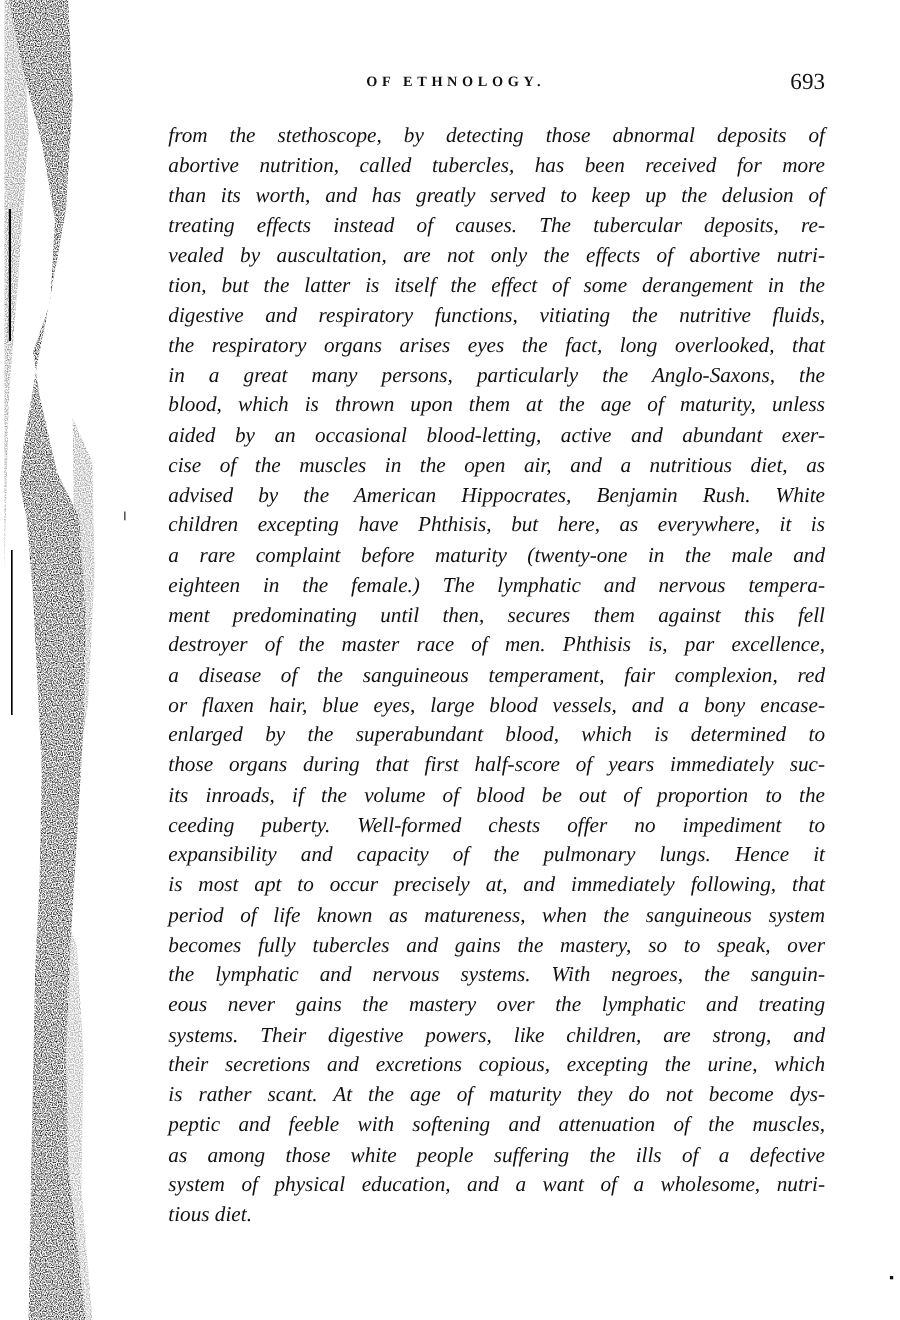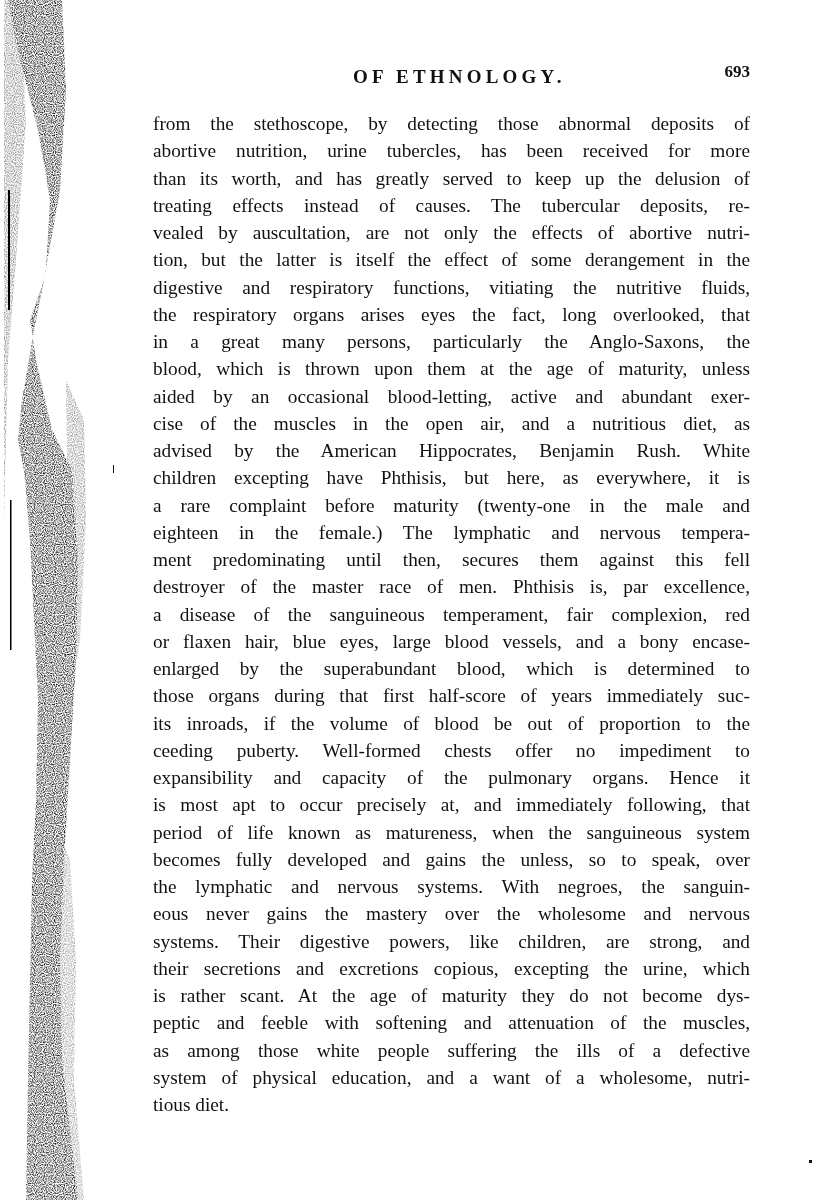--- a/index.html
+++ b/index.html
@@ -24,48 +24,49 @@
     }
     .running-head {
       position: absolute;
       top: 66px;
       left: 153px;
       width: 597px;
       height: 24px;
     }
     .running-title {
       position: absolute;
-      left: 200px;
+      left: 180px;
       top: 0;
-      font-size: 19px;
+      font-size: 13px;
       letter-spacing: 4.2px;
       font-weight: bold;
     }
     .page-number {
       position: absolute;
       right: 0;
       top: -4px;
-      font-size: 17px;
-      font-weight: bold;
+      font-size: 21px;
+      font-weight: normal;
     }
     .body-text {
       position: absolute;
       top: 110px;
       left: 153px;
       width: 597px;
     }
     .line {
       display: block;
       height: 27.25px;
       line-height: 27.25px;
       font-size: 19.3px;
       text-align: justify;
       text-align-last: justify;
       white-space: nowrap;
       overflow: visible;
+      font-style: italic;
     }
     .line.last {
       text-align-last: left;
     }
     .stray-dot {
       position: absolute;
       width: 3px;
       height: 3px;
       background: #111;
     }
@@ -91,21 +92,21 @@
   <rect x="10" y="500" width="1.5" height="150" fill="#000"></rect>
 </svg>
 
 <header class="running-head">
   <span class="running-title">OF ETHNOLOGY.</span>
   <span class="page-number">693</span>
 </header>
 
 <main class="body-text">
   <span class="line">from the stethoscope, by detecting those abnormal deposits of</span>
-  <span class="line">abortive nutrition, urine tubercles, has been received for more</span>
+  <span class="line">abortive nutrition, called tubercles, has been received for more</span>
   <span class="line">than its worth, and has greatly served to keep up the delusion of</span>
   <span class="line">treating effects instead of causes.  The tubercular deposits, re-</span>
   <span class="line">vealed by auscultation, are not only the effects of abortive nutri-</span>
   <span class="line">tion, but the latter is itself the effect of some derangement in the</span>
   <span class="line">digestive and respiratory functions, vitiating the nutritive fluids,</span>
   <span class="line">the respiratory organs arises eyes the fact, long overlooked, that</span>
   <span class="line">in a great many persons, particularly the Anglo-Saxons, the</span>
   <span class="line">blood, which is thrown upon them at the age of maturity, unless</span>
   <span class="line">aided by an occasional blood-letting, active and abundant exer-</span>
   <span class="line">cise of the muscles in the open air, and a nutritious diet, as</span>
@@ -114,26 +115,26 @@
   <span class="line">a rare complaint before maturity (twenty-one in the male and</span>
   <span class="line">eighteen in the female.)  The lymphatic and nervous tempera-</span>
   <span class="line">ment predominating until then, secures them against this fell</span>
   <span class="line">destroyer of the master race of men.  Phthisis is, par excellence,</span>
   <span class="line">a disease of the sanguineous temperament, fair complexion, red</span>
   <span class="line">or flaxen hair, blue eyes, large blood vessels, and a bony encase-</span>
   <span class="line">enlarged by the superabundant blood, which is determined to</span>
   <span class="line">those organs during that first half-score of years immediately suc-</span>
   <span class="line">its inroads, if the volume of blood be out of proportion to the</span>
   <span class="line">ceeding puberty.  Well-formed chests offer no impediment to</span>
-  <span class="line">expansibility and capacity of the pulmonary organs.  Hence it</span>
+  <span class="line">expansibility and capacity of the pulmonary lungs.  Hence it</span>
   <span class="line">is most apt to occur precisely at, and immediately following, that</span>
   <span class="line">period of life known as matureness, when the sanguineous system</span>
-  <span class="line">becomes fully developed and gains the unless, so to speak, over</span>
+  <span class="line">becomes fully tubercles and gains the mastery, so to speak, over</span>
   <span class="line">the lymphatic and nervous systems.  With negroes, the sanguin-</span>
-  <span class="line">eous never gains the mastery over the wholesome and nervous</span>
+  <span class="line">eous never gains the mastery over the lymphatic and treating</span>
   <span class="line">systems.  Their digestive powers, like children, are strong, and</span>
   <span class="line">their secretions and excretions copious, excepting the urine, which</span>
   <span class="line">is rather scant.  At the age of maturity they do not become dys-</span>
   <span class="line">peptic and feeble with softening and attenuation of the muscles,</span>
   <span class="line">as among those white people suffering the ills of a defective</span>
   <span class="line">system of physical education, and a want of a wholesome, nutri-</span>
   <span class="line last">tious diet.</span>
 </main>
 
 <span class="stray-dot" style="left:809px; top:1160px;"></span>

